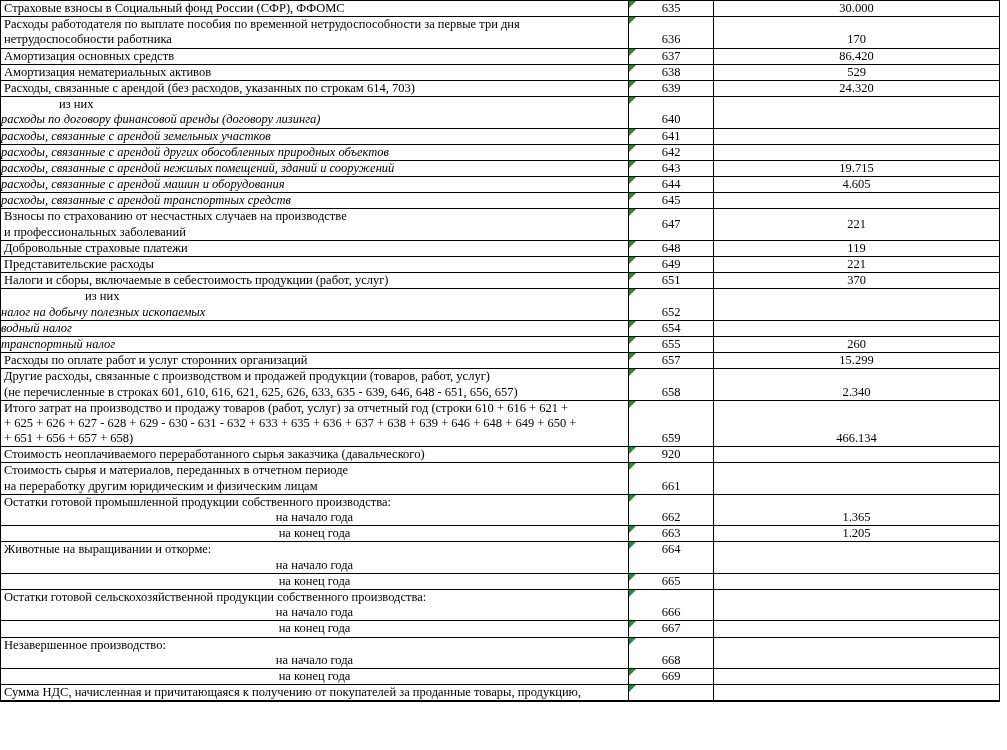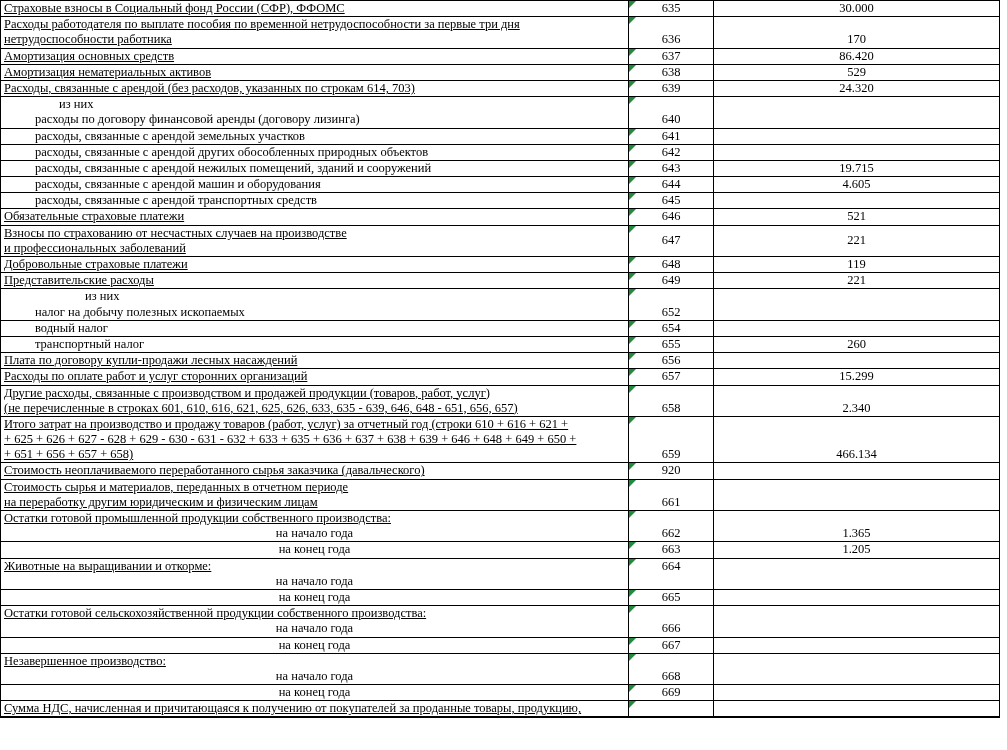--- a/index.html
+++ b/index.html
@@ -1,22 +1,22 @@
 <!DOCTYPE html>
 <html style="--marker: #1f8b3c; --grid: #000000;"><head>
 <meta charset="utf-8">
 <style>
   html,body{margin:0;padding:0;background:#fff;}
   body{width:1007px;height:750px;overflow:hidden;font-family:"Liberation Serif", serif;color:#000;}
   table{border-collapse:collapse;table-layout:fixed;width:999px;}
   td{padding:0;border:1px solid var(--grid,#000);vertical-align:bottom;overflow:hidden;}
   tr.last td{border-bottom:2px solid var(--grid,#000);}
   .line{height:15.2px;line-height:15.3px;font-size:12.5px;white-space:nowrap;overflow:hidden;}
-  .flush{padding-left:3px;text-decoration:underline;}
-  .sub{padding-left:34px;}
+  .flush{padding-left:3px;}
+  .sub{font-style:italic;}
   .iznih{padding-left:58px;}
   .iznih2{padding-left:84px;}
   .center{text-align:center;padding-left:0;}
   td.code,td.val{text-align:center;position:relative;}
   td.vmiddle{vertical-align:middle;}
   td.vtop{vertical-align:top;}
   .tri{position:absolute;top:0;left:0;width:0;height:0;
        border-top:7px solid var(--marker,#1f8b3c);border-right:7px solid transparent;}
 </style>
 </head>
@@ -158,32 +158,20 @@
         <td class="code">
           <span class="tri"></span>
           <div class="line center">645</div>
         </td>
         <td class="val">
           <div class="line center"></div>
         </td>
       </tr>
       <tr>
         <td class="desc">
-          <div class="line flush">Обязательные страховые платежи</div>
-        </td>
-        <td class="code">
-          <span class="tri"></span>
-          <div class="line center">646</div>
-        </td>
-        <td class="val">
-          <div class="line center">521</div>
-        </td>
-      </tr>
-      <tr>
-        <td class="desc">
           <div class="line flush">Взносы по страхованию от несчастных случаев на производстве</div>
           <div class="line flush">и профессиональных заболеваний</div>
         </td>
         <td class="code vmiddle">
           <span class="tri"></span>
           <div class="line center">647</div>
         </td>
         <td class="val vmiddle">
           <div class="line center">221</div>
         </td>
@@ -207,20 +195,32 @@
         <td class="code">
           <span class="tri"></span>
           <div class="line center">649</div>
         </td>
         <td class="val">
           <div class="line center">221</div>
         </td>
       </tr>
       <tr>
         <td class="desc">
+          <div class="line flush">Налоги и сборы, включаемые в себестоимость продукции (работ, услуг)</div>
+        </td>
+        <td class="code">
+          <span class="tri"></span>
+          <div class="line center">651</div>
+        </td>
+        <td class="val">
+          <div class="line center">370</div>
+        </td>
+      </tr>
+      <tr>
+        <td class="desc">
           <div class="line iznih2">из них</div>
           <div class="line sub">налог на добычу полезных ископаемых</div>
         </td>
         <td class="code">
           <span class="tri"></span>
           <div class="line center">652</div>
         </td>
         <td class="val">
           <div class="line center"></div>
         </td>
@@ -240,32 +240,20 @@
       <tr>
         <td class="desc">
           <div class="line sub">транспортный налог</div>
         </td>
         <td class="code">
           <span class="tri"></span>
           <div class="line center">655</div>
         </td>
         <td class="val">
           <div class="line center">260</div>
-        </td>
-      </tr>
-      <tr>
-        <td class="desc">
-          <div class="line flush">Плата по договору купли-продажи лесных насаждений</div>
-        </td>
-        <td class="code">
-          <span class="tri"></span>
-          <div class="line center">656</div>
-        </td>
-        <td class="val">
-          <div class="line center"></div>
         </td>
       </tr>
       <tr>
         <td class="desc">
           <div class="line flush">Расходы по оплате работ и услуг сторонних организаций</div>
         </td>
         <td class="code">
           <span class="tri"></span>
           <div class="line center">657</div>
         </td>

